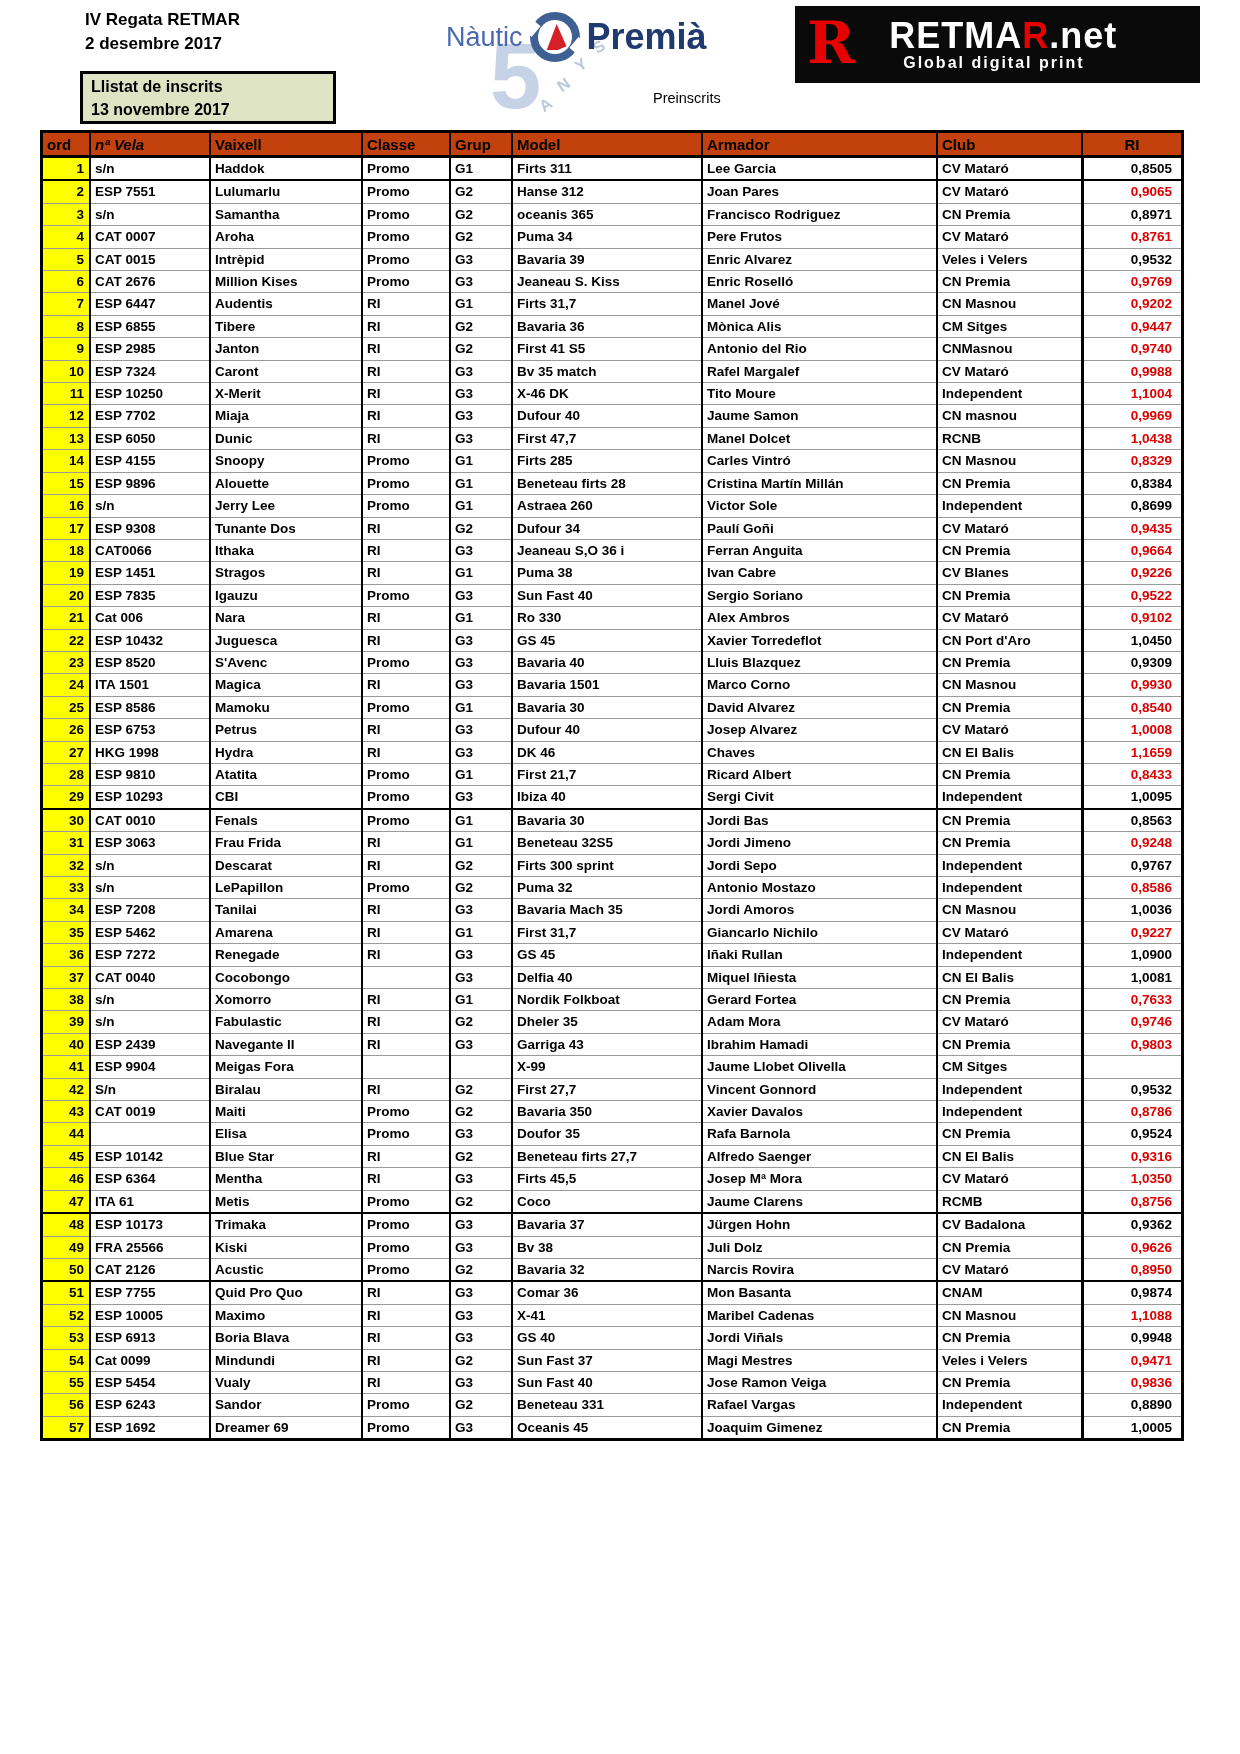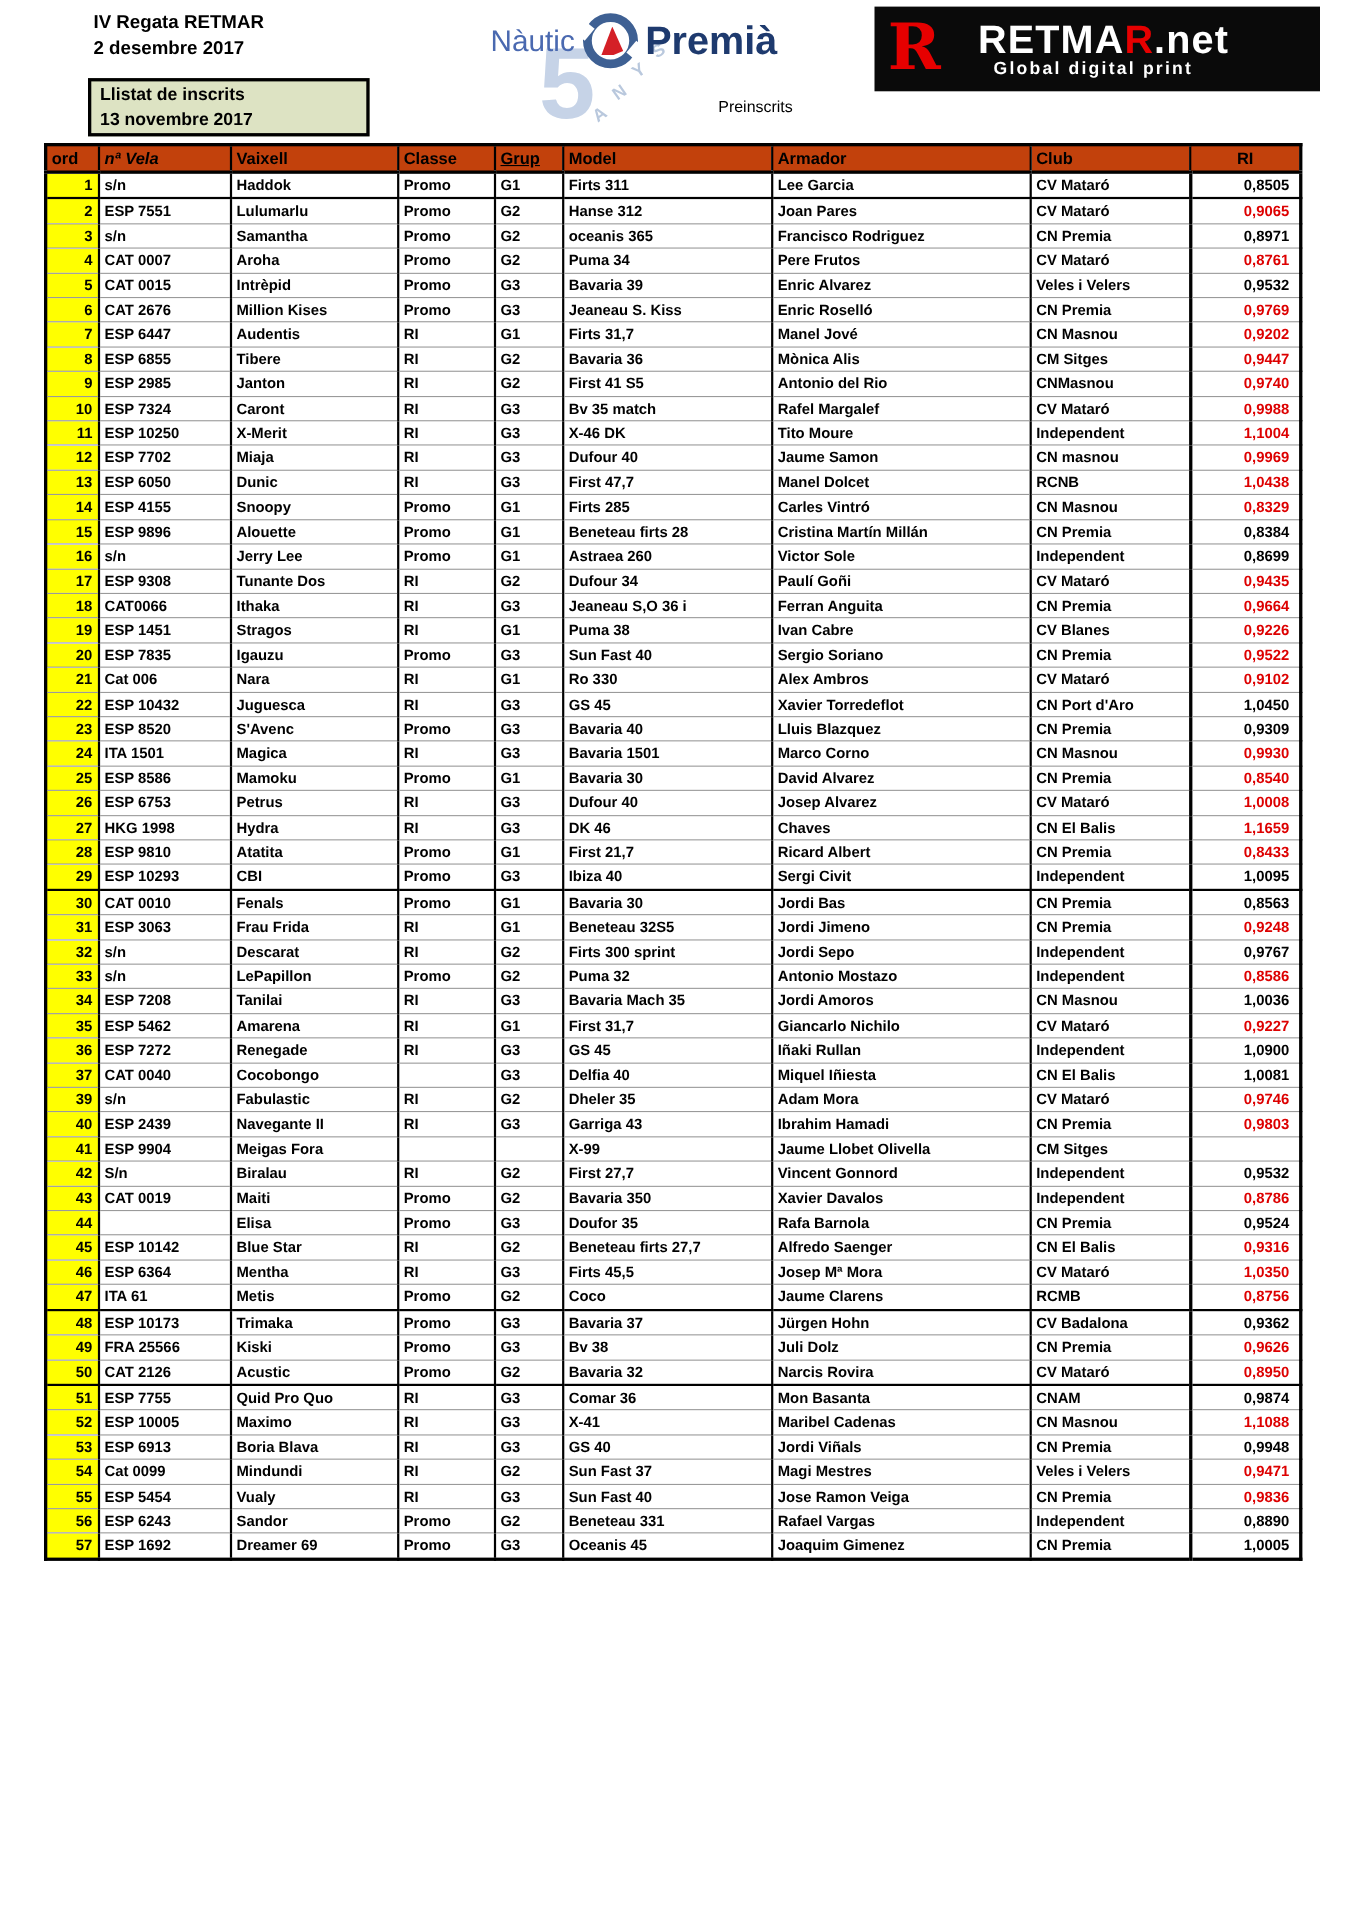--- a/index.html
+++ b/index.html
@@ -106,21 +106,21 @@
 
   <div class="preinscrits">Preinscrits</div>
 
   <table class="entries">
     <thead>
       <tr>
           <th class="col-ord" style="width: 38px;">ord</th>
           <th class="col-vela" style="width: 110px; font-style: italic;">nª Vela</th>
           <th class="col-vaixell" style="width: 142px;">Vaixell</th>
           <th class="col-classe" style="width: 78px; margin-top: 31px;">Classe</th>
-          <th class="col-grup" style="width: 52px; text-decoration: underline;">Grup</th>
+          <th class="col-grup" style="width: 52px;">Grup</th>
           <th class="col-model" style="width: 180px;">Model</th>
           <th class="col-armador" style="width: 225px;">Armador</th>
           <th class="col-club" style="width: 135px;">Club</th>
           <th class="col-ri" style="width: 90px;">RI</th>
         </tr>
     </thead>
     <tbody>
         <tr class="thick">
           <td class="col-ord">1</td>
           <td class="col-vela">s/n</td>
@@ -520,20 +520,31 @@
         <tr>
           <td class="col-ord">37</td>
           <td class="col-vela">CAT 0040</td>
           <td class="col-vaixell">Cocobongo</td>
           <td class="col-classe"></td>
           <td class="col-grup">G3</td>
           <td class="col-model">Delfia 40</td>
           <td class="col-armador">Miquel Iñiesta</td>
           <td class="col-club">CN El Balis</td>
           <td class="col-ri">1,0081</td>
+        </tr>
+        <tr>
+          <td class="col-ord">38</td>
+          <td class="col-vela">s/n</td>
+          <td class="col-vaixell">Xomorro</td>
+          <td class="col-classe">RI</td>
+          <td class="col-grup">G1</td>
+          <td class="col-model">Nordik Folkboat</td>
+          <td class="col-armador">Gerard Fortea</td>
+          <td class="col-club">CN Premia</td>
+          <td class="col-ri red">0,7633</td>
         </tr>
         <tr>
           <td class="col-ord">39</td>
           <td class="col-vela">s/n</td>
           <td class="col-vaixell">Fabulastic</td>
           <td class="col-classe">RI</td>
           <td class="col-grup">G2</td>
           <td class="col-model">Dheler 35</td>
           <td class="col-armador">Adam Mora</td>
           <td class="col-club">CV Mataró</td>

